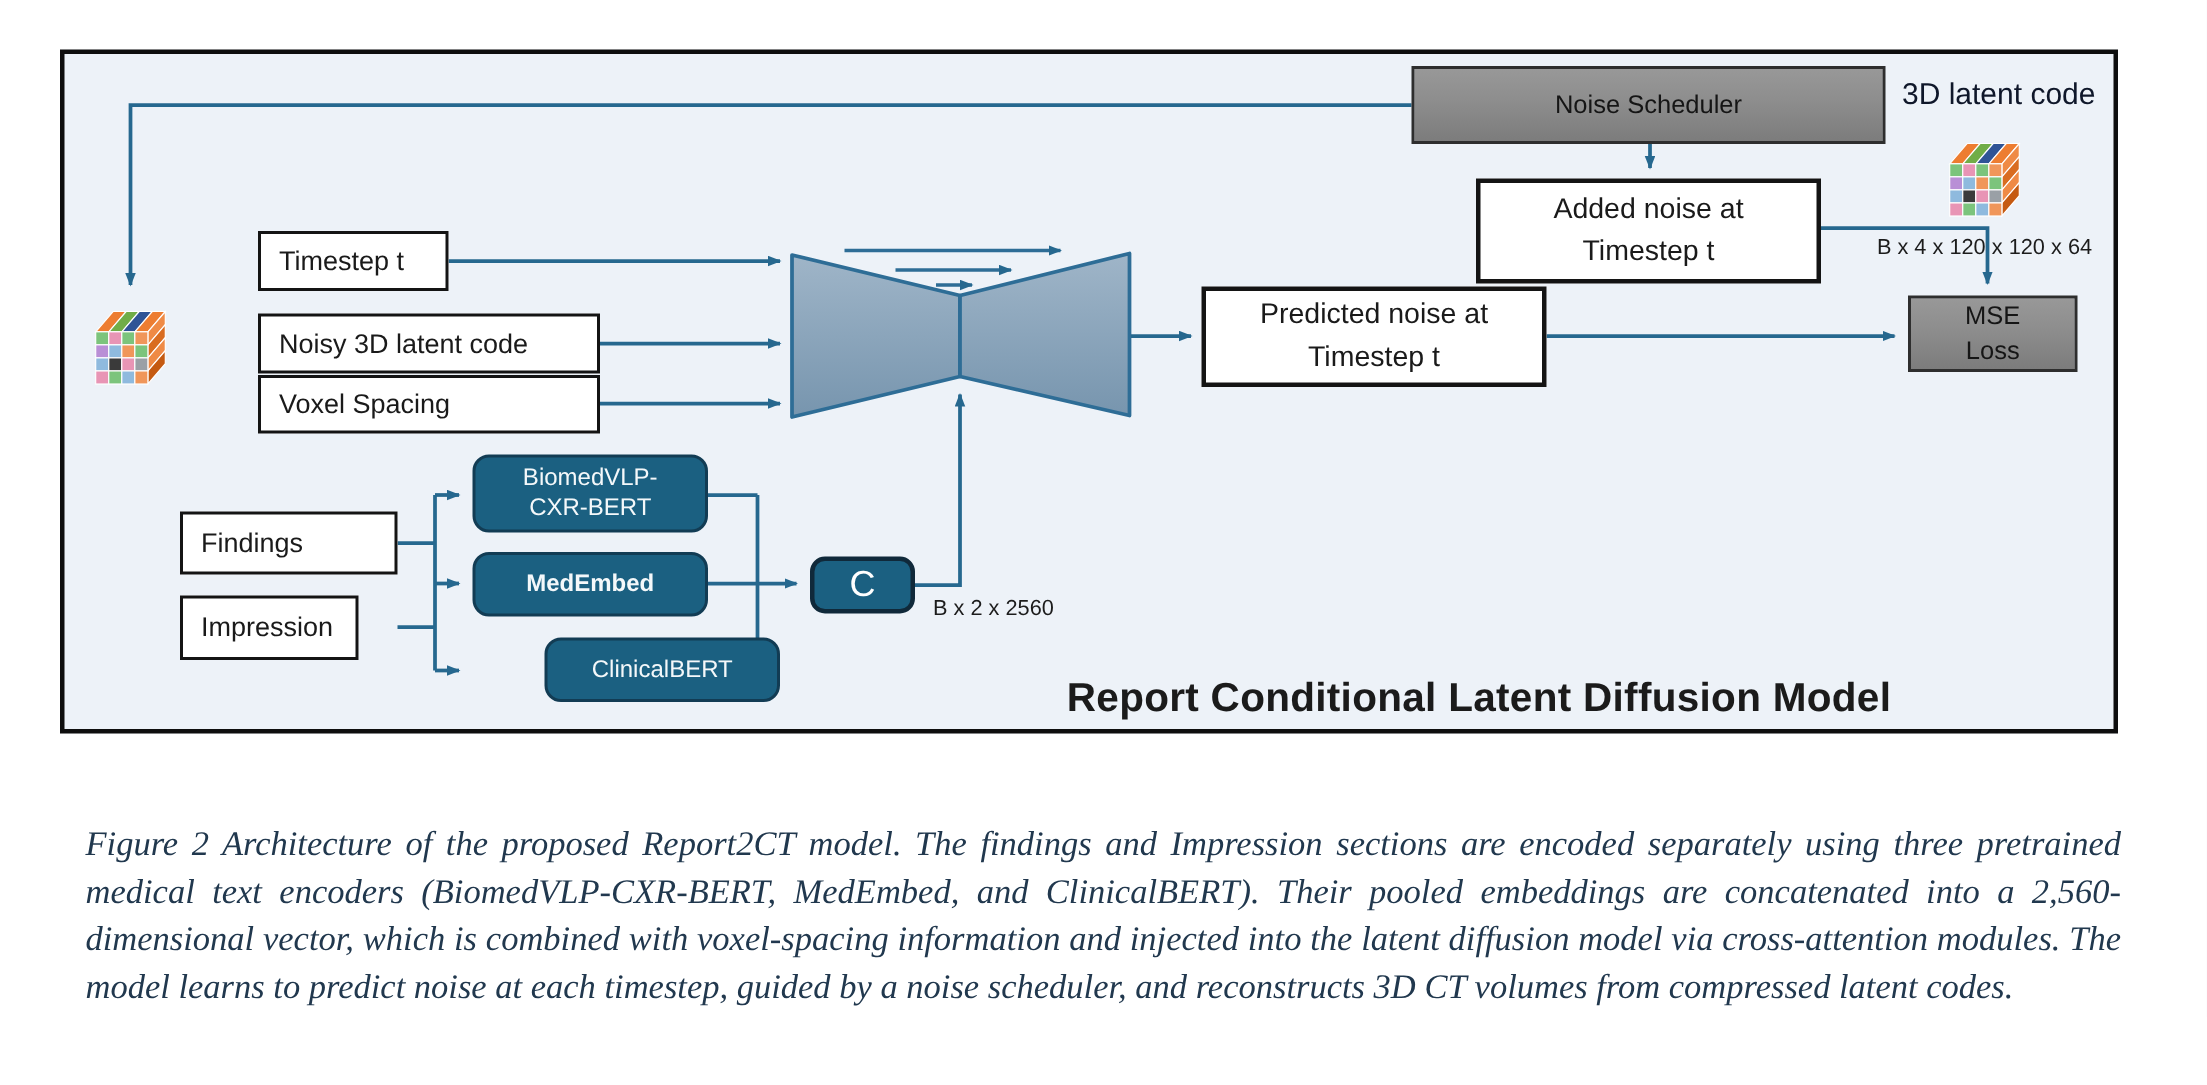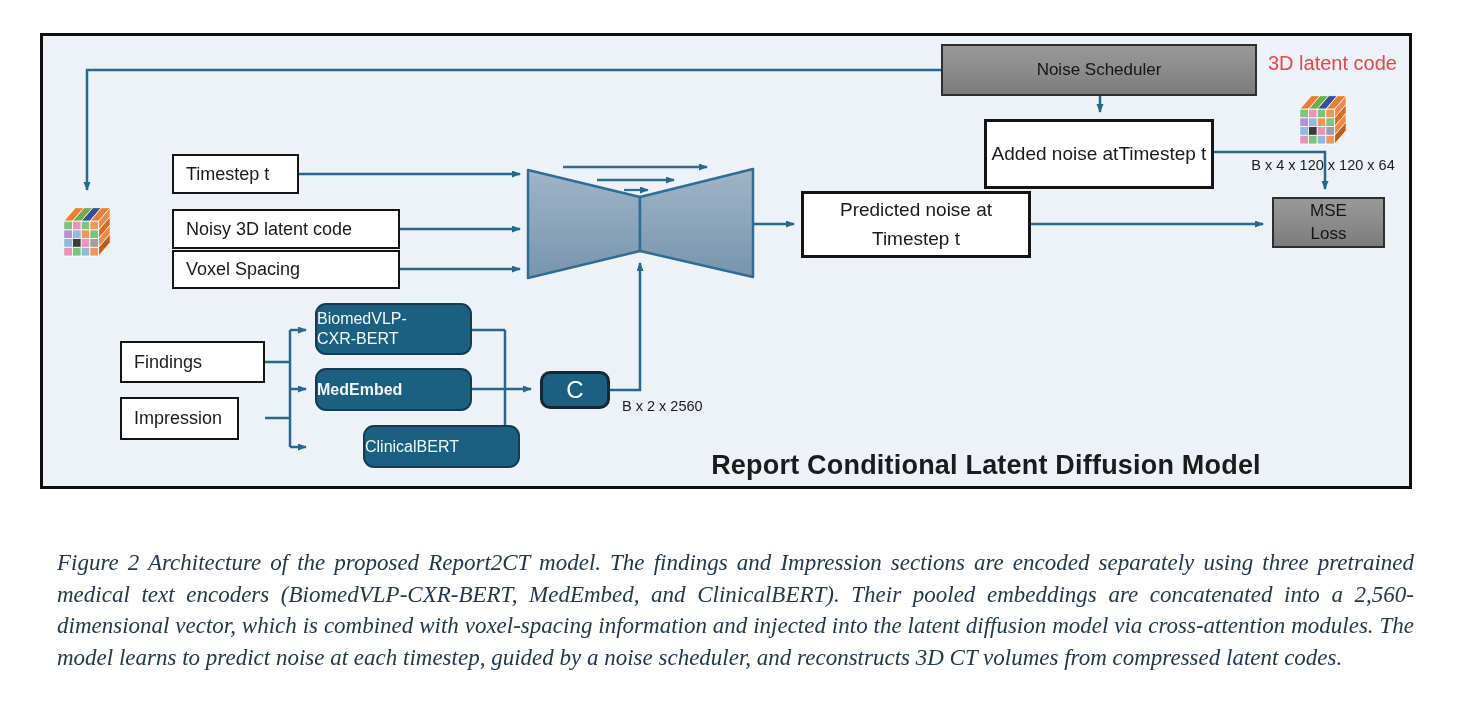--- a/index.html
+++ b/index.html
@@ -9,26 +9,26 @@
          border:3px solid #0e0e0e;background:#edf2f8;box-sizing:border-box;}
   svg.connectors{position:absolute;left:0;top:0;width:1471px;height:723px;z-index:1;}
   .node{position:absolute;box-sizing:border-box;z-index:2;color:#1a1a1a;}
   .whitebox{background:#ffffff;border:2.5px solid #141414;display:flex;align-items:center;}
   .whitebox.centered{justify-content:center;text-align:center;border-width:3px;}
   .whitebox.lpad{padding-left:12px;}
   .graybox{background:linear-gradient(180deg,#989898 0%,#8d8d8d 45%,#7c7c7c 100%);
            border:2px solid #2e2e2e;display:flex;align-items:center;justify-content:center;
            text-align:center;color:#151515;}
   .tealbox{background:#1b6081;border:2.5px solid #123c54;border-radius:11px;color:#f4f8fa;
-           display:flex;flex-direction:column;align-items:flex-start;justify-content:center;
+           display:flex;flex-direction:column;align-items:center;justify-content:center;
            text-align:center;line-height:1.25;}
   .cbox{background:#1b6081;border:3px solid #10293a;border-radius:10px;color:#ffffff;
         display:flex;align-items:center;justify-content:center;font-size:24px;}
   .dims{position:absolute;z-index:2;font-size:14.5px;color:#1c1c1c;white-space:nowrap;}
-  .biglabel{position:absolute;z-index:2;font-size:20px;color:#ef4444;white-space:nowrap;}
+  .biglabel{position:absolute;z-index:2;font-size:20px;color:#0f172a;white-space:nowrap;}
   .title{position:absolute;z-index:2;left:711px;top:450px;width:550px;text-align:center;
          font-size:27px;color:#1b1b1b;letter-spacing:0.2px;font-weight:bold;}
   .caption{position:absolute;left:57px;top:524px;width:1357px;z-index:2;
            font-family:Liberation Serif, serif;font-style:italic;
            font-size:23px;line-height:1.38;color:#21384e;text-align:justify;}
   .cube{position:absolute;z-index:2;}
 </style>
 </head>
 <body>
 
@@ -83,21 +83,21 @@
 
   <div class="node graybox" style="left:941px;top:44px;width:316px;height:52px;font-size:17px;">
     <span>Noise Scheduler</span>
   </div>
 
   <div class="node graybox" style="left:1272px;top:197px;width:113px;height:51px;font-size:17px;line-height:1.35;flex-direction:column;">
     <span>MSE</span>
     <span>Loss</span>
   </div>
 
-  <div class="node whitebox centered" style="left:984px;top:119px;width:230px;height:70px;font-size:19px;line-height:1.5;flex-direction:row;">
+  <div class="node whitebox centered" style="left:984px;top:119px;width:230px;height:70px;font-size:19px;line-height:1.5;flex-direction:column;">
     <span>Added noise at</span>
     <span>Timestep t</span>
   </div>
 
   <div class="node whitebox centered" style="left:801px;top:191px;width:230px;height:67px;font-size:19px;line-height:1.5;flex-direction:column;">
     <span>Predicted noise at</span>
     <span>Timestep t</span>
   </div>
 
   <div class="node whitebox lpad" style="left:172px;top:154px;width:127px;height:40px;font-size:18px;">

